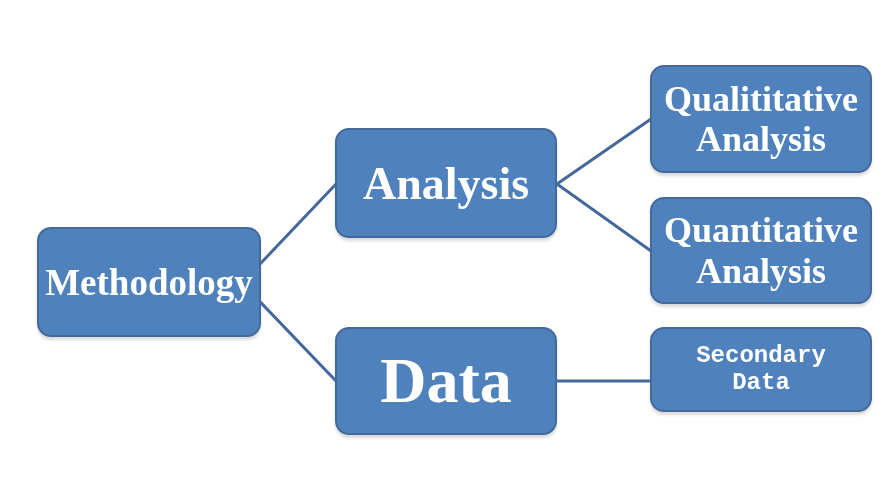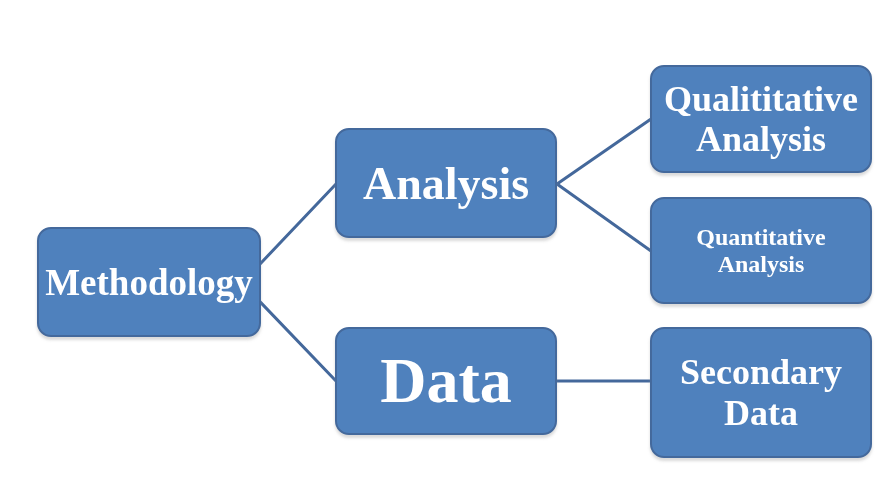--- a/index.html
+++ b/index.html
@@ -43,22 +43,22 @@
     text-align: center;
     font-weight: bold;
     box-shadow: 0 3px 3px rgba(150,150,150,0.35);
     padding: 2px 4px;
   }
   .node .label { width: 100%; }
   .node-methodology  { left: 17px;  top: 227px; width: 224px; height: 110px; font-size: 37px; margin-left: 20px; }
   .node-analysis     { left: 335px; top: 128px; width: 222px; height: 110px; font-size: 46px; }
   .node-data         { left: 335px; top: 327px; width: 222px; height: 108px; font-size: 64px; }
   .node-qualititative{ left: 650px; top: 65px;  width: 222px; height: 108px; font-size: 36px; line-height: 1.12; }
-  .node-quantitative { left: 650px; top: 197px; width: 222px; height: 107px; font-size: 24px; line-height: 1.12; }
-  .node-secondary    { left: 650px; top: 327px; width: 222px; height: 131px; font-size: 36px; line-height: 1.12; }
+  .node-quantitative { left: 650px; top: 197px; width: 222px; height: 107px; font-size: 36px; line-height: 1.12; }
+  .node-secondary    { left: 650px; top: 327px; width: 222px; height: 85px; font-size: 24px; line-height: 1.12; font-family: Liberation Mono, monospace; }
 </style>
 </head>
 <body>
 
 <div class="canvas">
 
   <svg class="connectors" viewBox="0 0 895 502" xmlns="http://www.w3.org/2000/svg">
     <line class="connector-line" x1="242" y1="283" x2="336" y2="184"></line>
     <line class="connector-line" x1="242" y1="283" x2="336" y2="381"></line>
     <line class="connector-line" x1="557" y1="184" x2="651" y2="119"></line>

